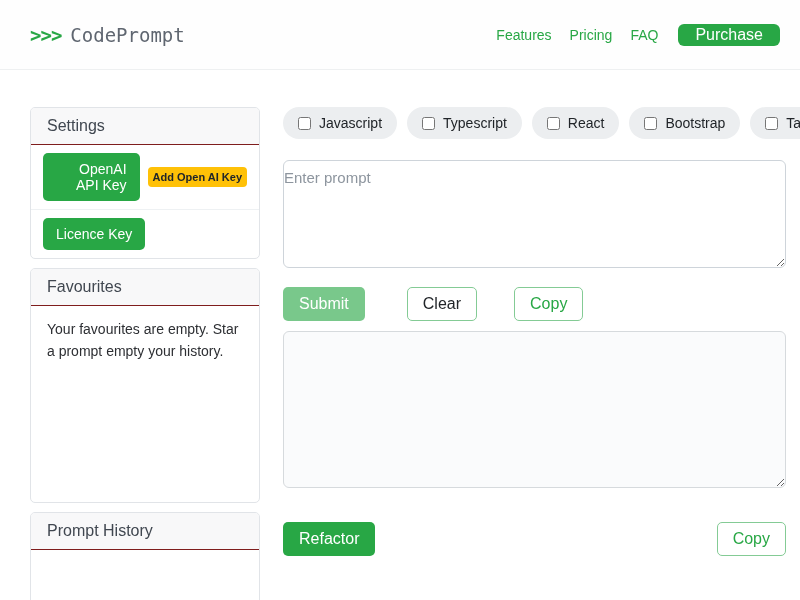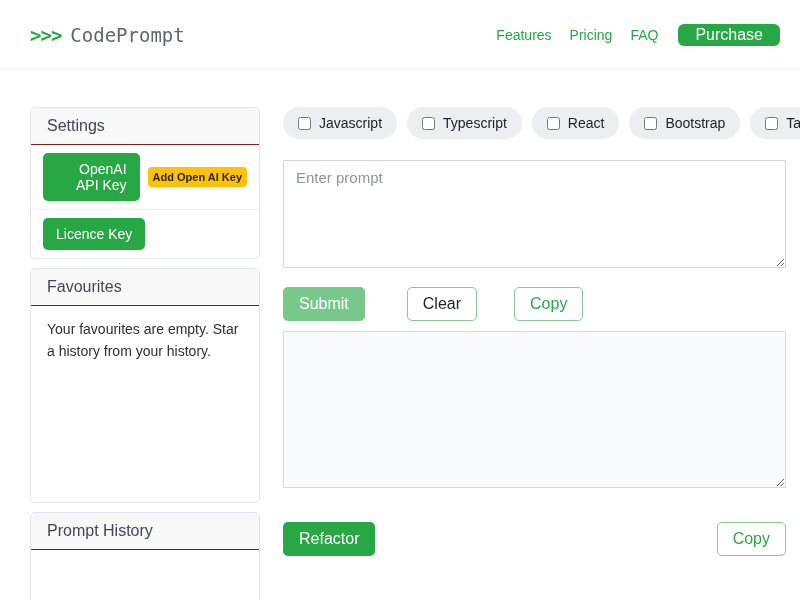--- a/index.html
+++ b/index.html
@@ -118,22 +118,22 @@
     color: #212529;
     cursor: pointer;
     white-space: nowrap;
   }
   .pill input { width: 13px; height: 13px; margin: 0; cursor: pointer; }
 
   
   textarea {
     width: 100%;
     border: 1px solid #ced4da;
-    border-radius: 1px;
-    padding: 8px 12px;
+    border-radius: 6px;
+    padding: 8px 0;
     font-size: 15px;
     font-family: "Liberation Sans", sans-serif;
     color: #212529;
     display: block;
   }
   textarea::placeholder { color: #8d959e; }
   .prompt-textarea { height: 108px; }
   .output-textarea { height: 157px; background: #fafbfc; border-color: #d6dadd; }
 
   
@@ -191,21 +191,21 @@
         <button class="btn-green-sm">OpenAI API Key</button>
         <span class="badge-yellow">Add Open AI Key</span>
       </div>
       <div class="list-item">
         <button class="btn-green-sm">Licence Key</button>
       </div>
     </div>
 
     <div class="card">
       <div class="card-header">Favourites</div>
-      <div class="card-body favourites-body">Your favourites are empty. Star a history from your history.</div>
+      <div class="card-body favourites-body">Your favourites are empty. Star a prompt empty your history.</div>
     </div>
 
     <div class="card">
       <div class="card-header">Prompt History</div>
       <div class="card-body history-body"></div>
     </div>
 
   </aside>
 
   <main class="content">

